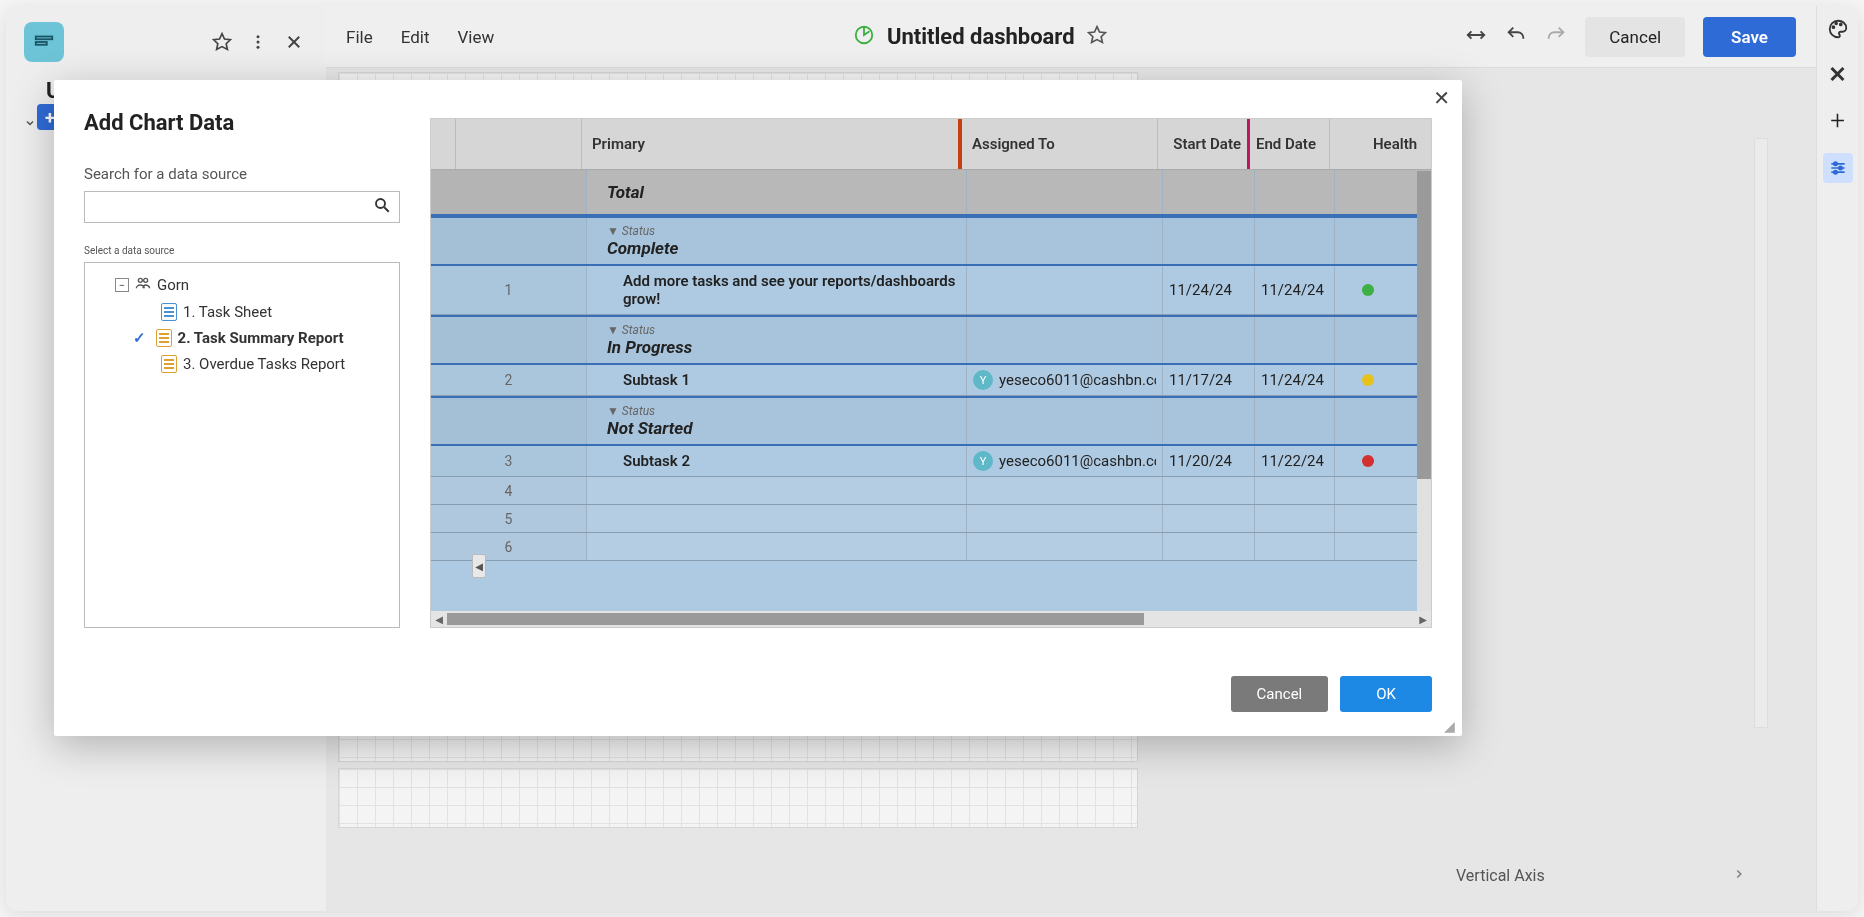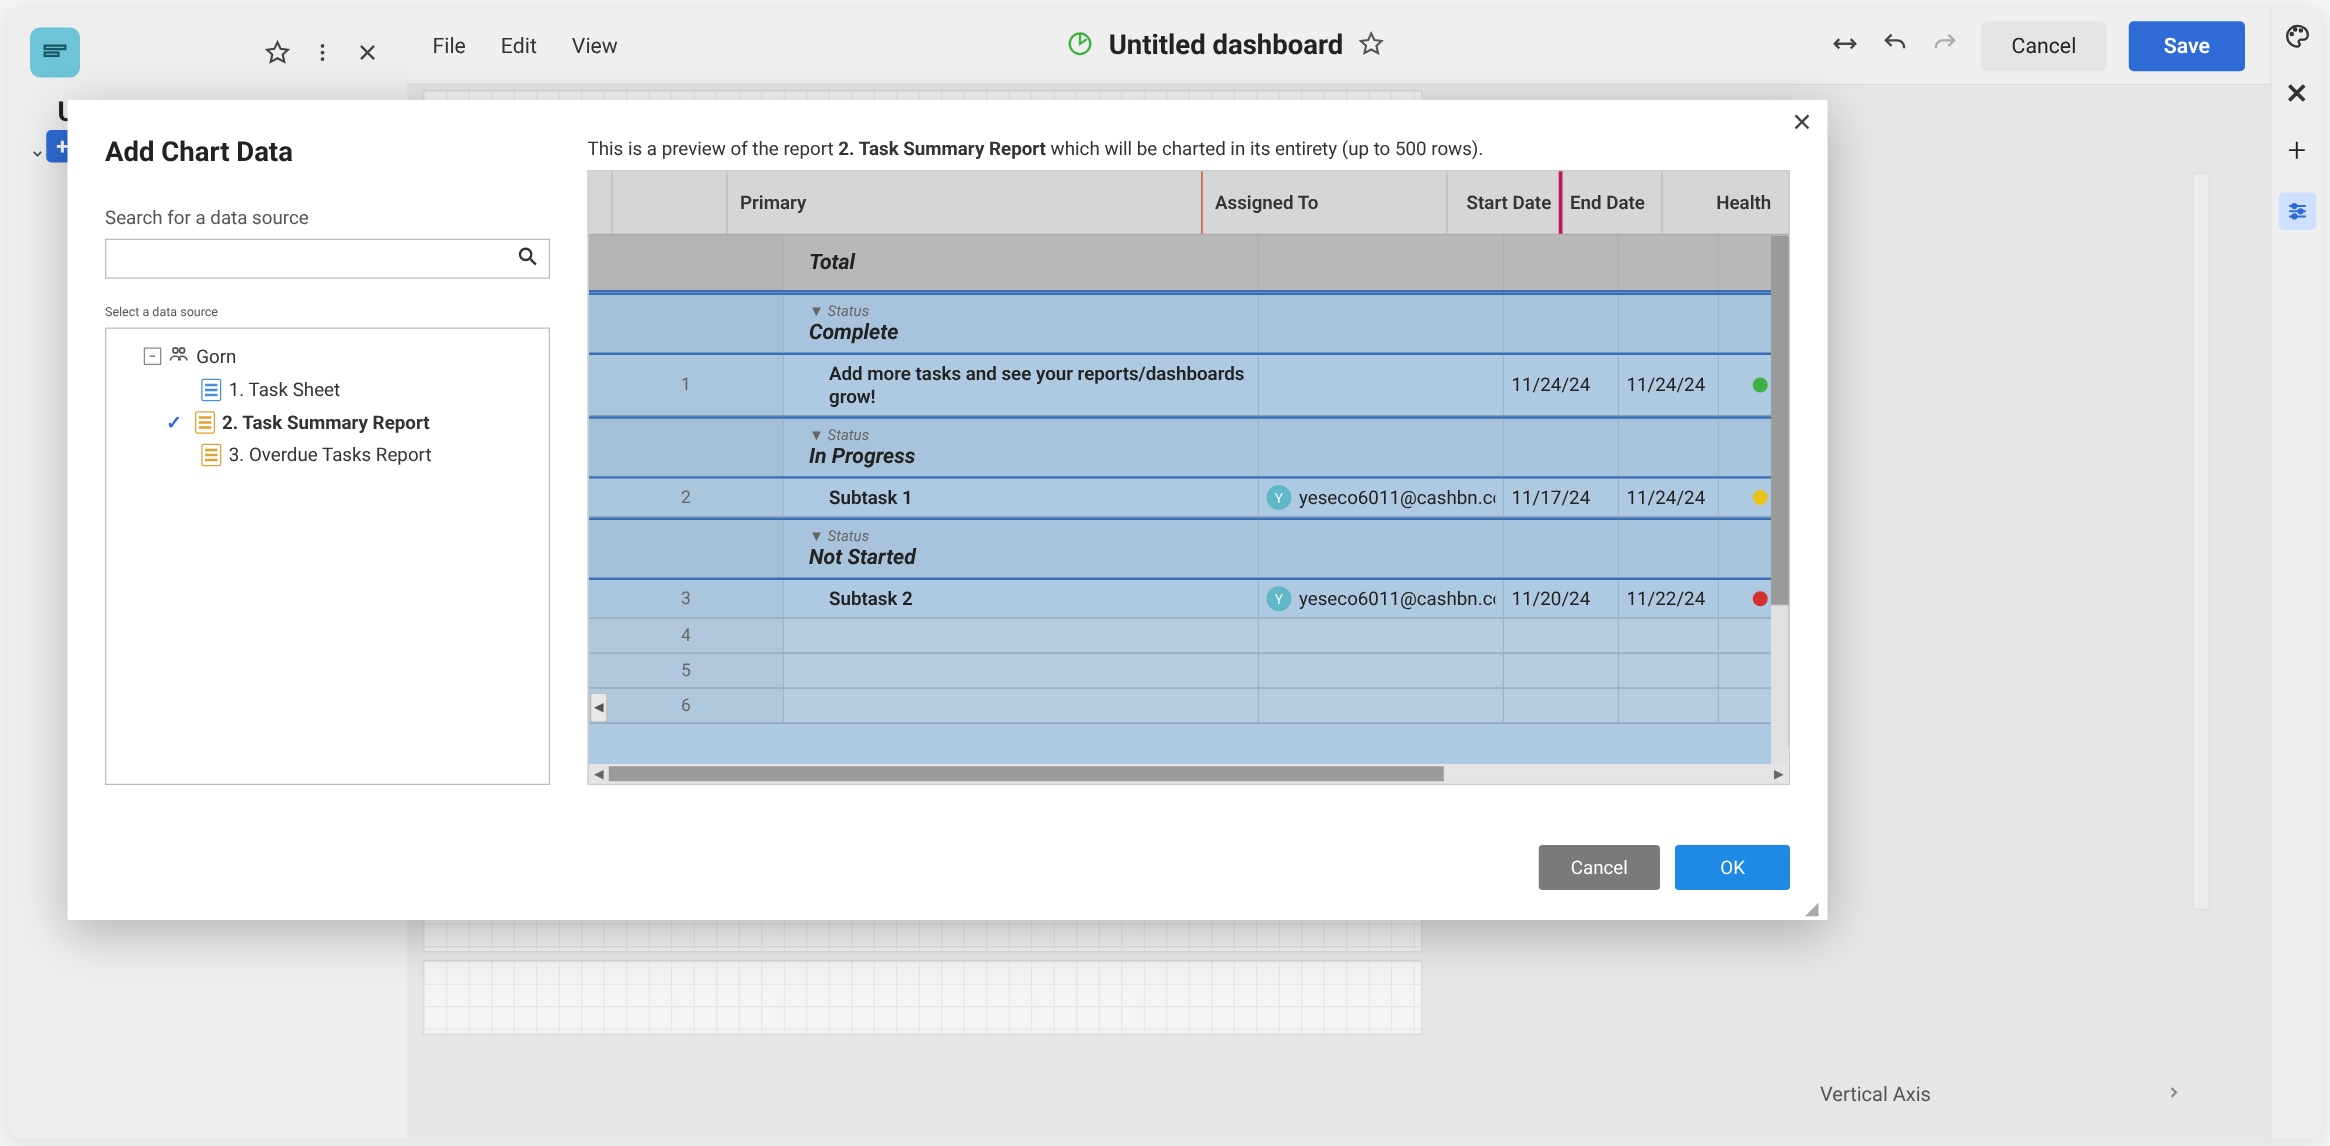--- a/index.html
+++ b/index.html
@@ -41,21 +41,21 @@
 .right-rail .rr-icon { width: 30px; height: 30px; display: flex; align-items: center; justify-content: center; color: #333; cursor: pointer; border-radius: 4px; }
 .right-rail .rr-icon.active { background: #cfe0ff; color: #2f6bd6; }
 .vertical-axis-row { position: absolute; right: 60px; bottom: 18px; width: 310px; height: 36px; display: flex; align-items: center; justify-content: space-between; color: #555; font-size: 16px; padding: 0 10px; }
 .right-scroll-stub { position: absolute; right: 48px; top: 70px; width: 14px; height: 590px; background: #ebebeb; border: 1px solid #ddd; }
 
 
 .modal-backdrop { position: absolute; left: 0; top: 0; right: 0; bottom: 0; pointer-events: none; }
 .modal { position: absolute; left: 54px; top: 80px; width: 1408px; height: 656px; background: #fff; box-shadow: 0 10px 40px rgba(0,0,0,0.25); border-radius: 2px; display: flex; flex-direction: column; pointer-events: auto; }
 .modal-close-x { position: absolute; right: 12px; top: 6px; font-size: 20px; color: #444; cursor: pointer; }
 .modal-body { flex: 1; display: flex; padding: 30px; gap: 30px; overflow: hidden; }
-.modal-left { width: 356px; display: flex; flex-direction: column; }
+.modal-left { width: 316px; display: flex; flex-direction: column; }
 .modal-title { font-size: 22px; font-weight: 700; color: #222; }
 .modal-subtitle { font-size: 15px; color: #555; margin-top: 6px; }
 .search-label { font-size: 15px; color: #555; margin-top: 30px; }
 .search-box { margin-top: 8px; border: 1px solid #bbb; height: 32px; display: flex; align-items: center; padding: 0 8px; }
 .search-box input { flex: 1; border: none; outline: none; font-size: 14px; }
 .select-label { font-size: 10px; color: #555; margin-top: 22px; margin-bottom: 6px; }
 .tree { border: 1px solid #bbb; flex: 1; overflow: auto; padding: 8px 4px; }
 .tree-row { display: flex; align-items: center; gap: 6px; padding: 4px 6px; font-size: 15px; color: #333; cursor: pointer; }
 .tree-row.indent1 { padding-left: 26px; }
 .tree-row.indent2 { padding-left: 72px; }
@@ -69,21 +69,21 @@
 .people-ico svg { width: 16px; height: 16px; }
 
 
 .modal-right { flex: 1; display: flex; flex-direction: column; min-width: 0; }
 .preview-header-text { font-size: 15px; color: #333; }
 .preview-header-text b { font-weight: 700; }
 .preview-grid-wrap { margin-top: 8px; border: 1px solid #ccc; flex: 1; display: flex; flex-direction: column; background: #d4d4d4; min-height: 0; position: relative; }
 .grid-header { display: flex; background: #d6d6d6; border-bottom: 1px solid #aaa; font-size: 15px; font-weight: 600; color: #333; }
 .col-expand { width: 26px; border-right: 1px solid #bbb; }
 .col-rownum { width: 130px; border-right: 1px solid #bbb; }
-.col-primary { flex: 0 0 380px; padding: 16px 10px; border-right: 1px solid #c2410c; }
+.col-primary { flex: 0 0 380px; padding: 16px 10px; border-right: 4px solid #c2410c; }
 .col-assigned { flex: 0 0 196px; padding: 16px 10px; border-right: 1px solid #bbb; }
 .col-start { flex: 0 0 92px; padding: 16px 6px; border-right: 3px solid #be185d; text-align: right; }
 .col-end { flex: 0 0 80px; padding: 16px 6px; border-right: 1px solid #bbb; }
 .col-health { flex: 0 0 66px; padding: 16px 8px; margin-left: 35px; }
 .grid-body { flex: 1; overflow: auto; background: #aecae2; position: relative; }
 .grid-row { display: flex; align-items: stretch; border-bottom: 1px solid #889db0; min-height: 28px; font-size: 15px; color: #222; }
 .grid-row.group-header { background: #a8c4dc; border-top: 2px solid #3a6fb8; border-bottom: 2px solid #3a6fb8; font-style: italic; }
 .grid-row.total { background: #b8b8b8; border-bottom: 2px solid #3a6fb8; font-style: italic; }
 .grid-row.data { background: #aecae2; }
 .grid-row.empty { background: #b4cde3; min-height: 28px; }
@@ -285,23 +285,20 @@
             <span>2. Task Summary Report</span>
           </div>
           <div class="tree-row indent2">
             <span class="report-ico"></span>
             <span>3. Overdue Tasks Report</span>
           </div>
         </div>
       </div>
 
       <div class="modal-right">
-        <div class="preview-header-text">
-          <span>This is a preview of the report </span><b>2. Task Summary Report</b><span> which will be charted in its entirety (up to 500 rows).</span>
-        </div>
         <div class="preview-grid-wrap">
           <div class="grid-header">
             <div class="col-expand"></div>
             <div class="col-rownum"></div>
             <div class="col-primary">Primary</div>
             <div class="col-assigned">Assigned To</div>
             <div class="col-start">Start Date</div>
             <div class="col-end">End Date</div>
             <div class="col-health">Health</div>
           </div>

